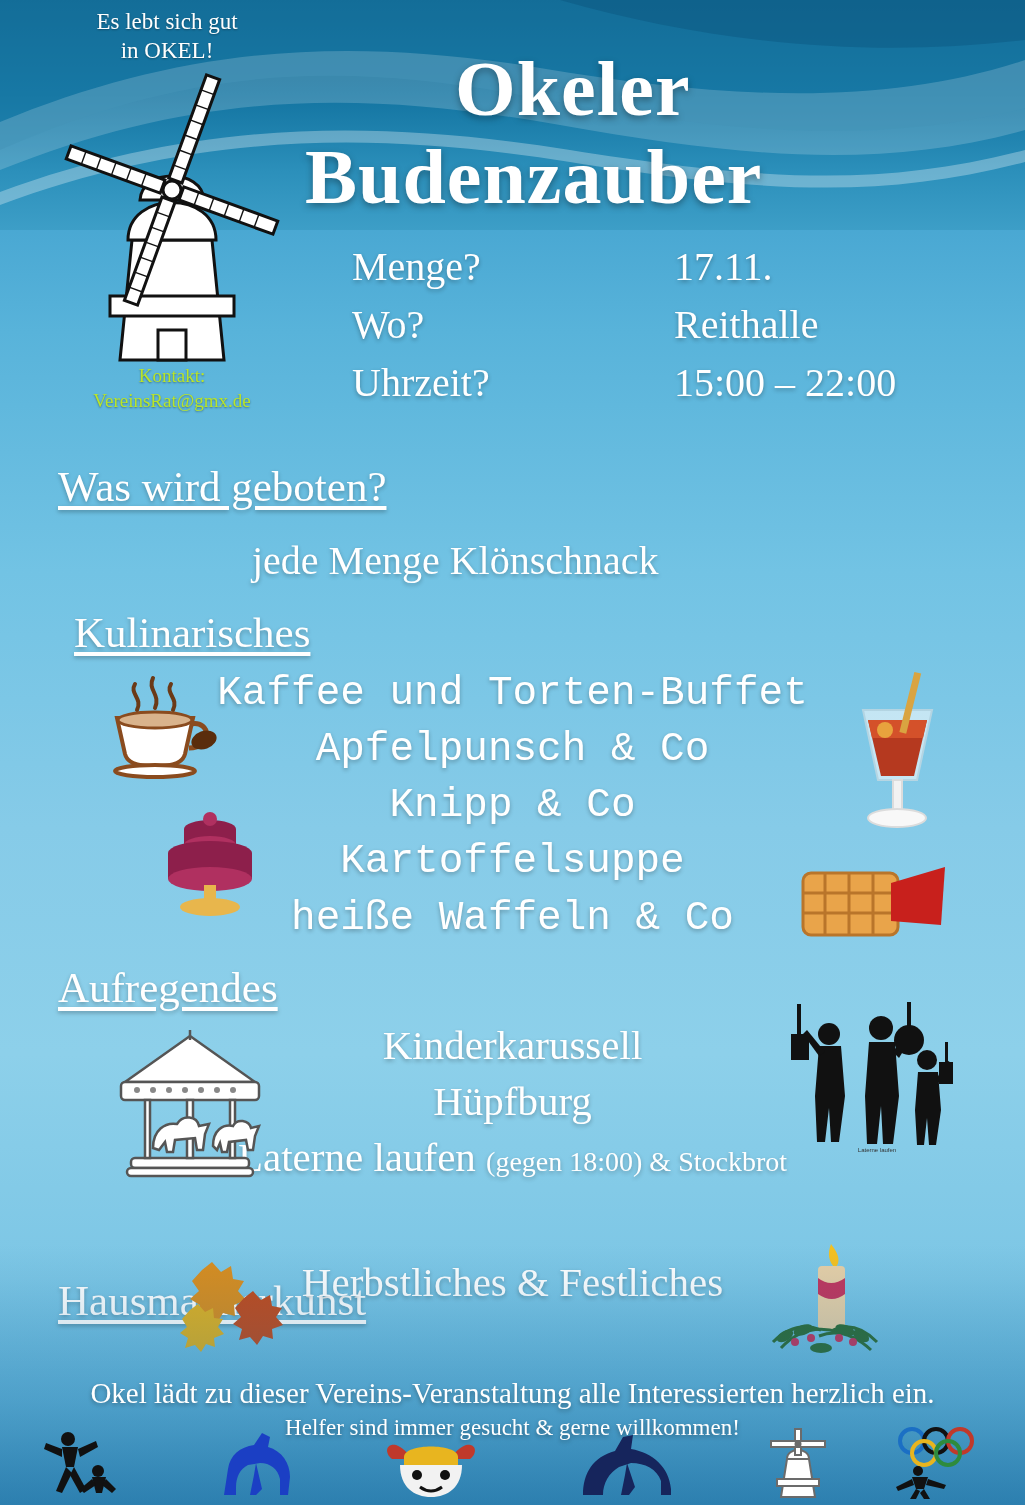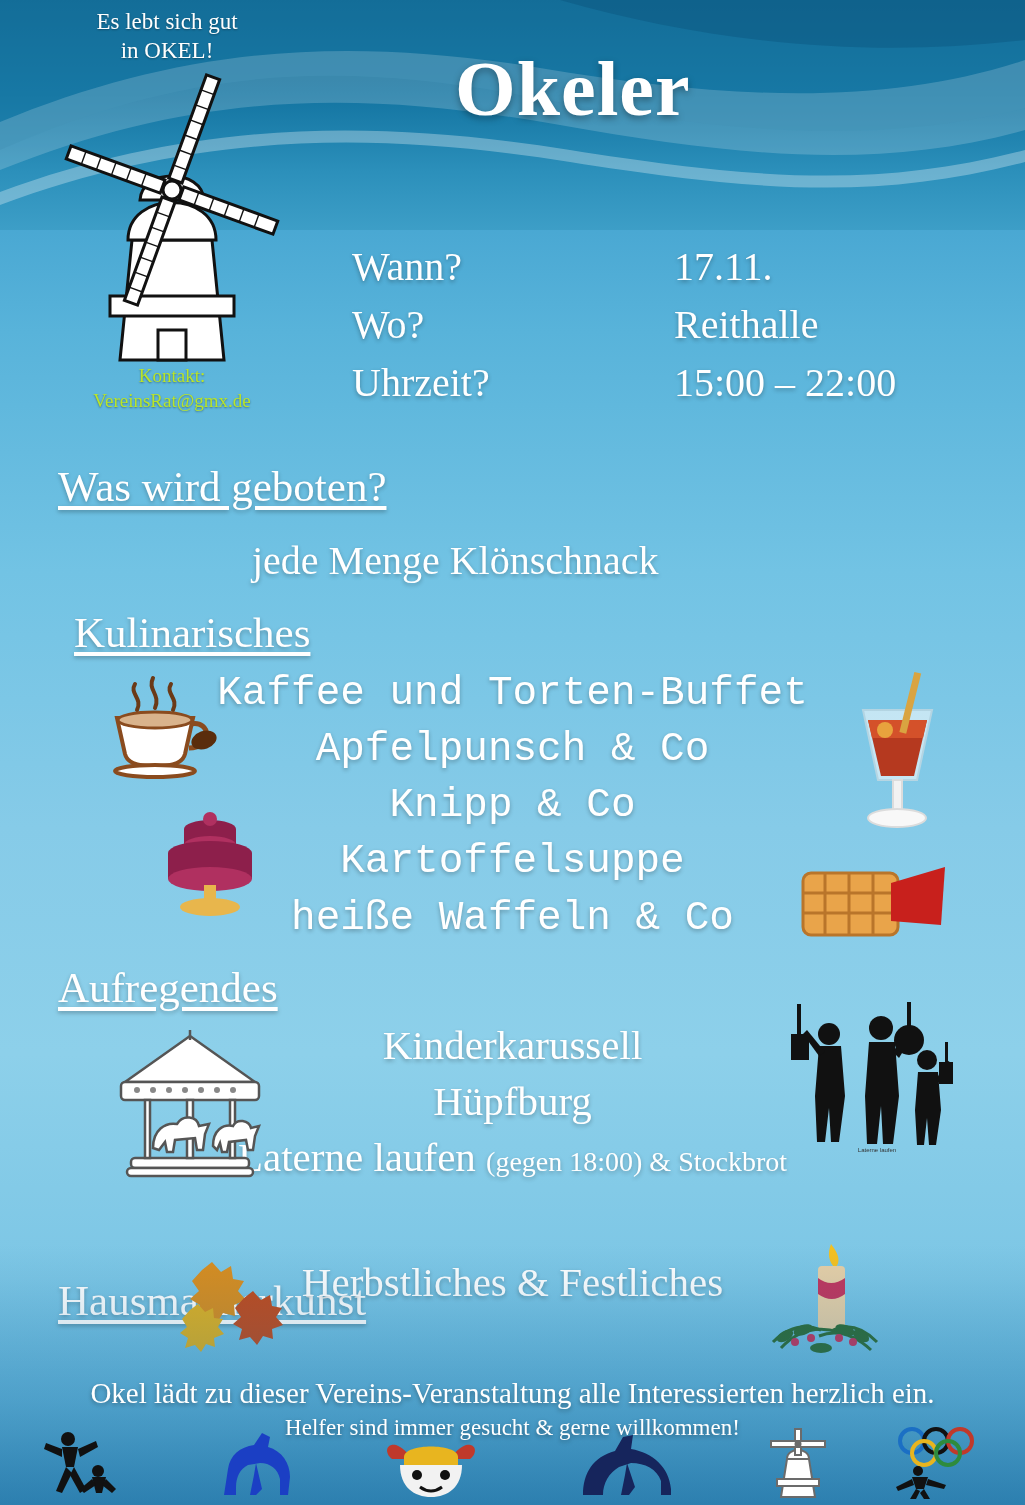--- a/index.html
+++ b/index.html
@@ -269,24 +269,25 @@
       </g>
     </g>
   </svg>
 
   <div class="contact">
     <div>Kontakt:</div>
     <div>VereinsRat@gmx.de</div>
   </div>
 
   <div class="title1">Okeler</div>
+  <div class="title2">Budenzauber</div>
 
   <div class="qa">
     <div class="qa-row">
-      <span class="qa-q">Wann?</span>
+      <span class="qa-q">Menge?</span>
       <span class="qa-a">17.11.</span>
     </div>
     <div class="qa-row">
       <span class="qa-q">Wo?</span>
       <span class="qa-a">Reithalle</span>
     </div>
     <div class="qa-row">
       <span class="qa-q">Uhrzeit?</span>
       <span class="qa-a">15:00 – 22:00</span>
     </div>

